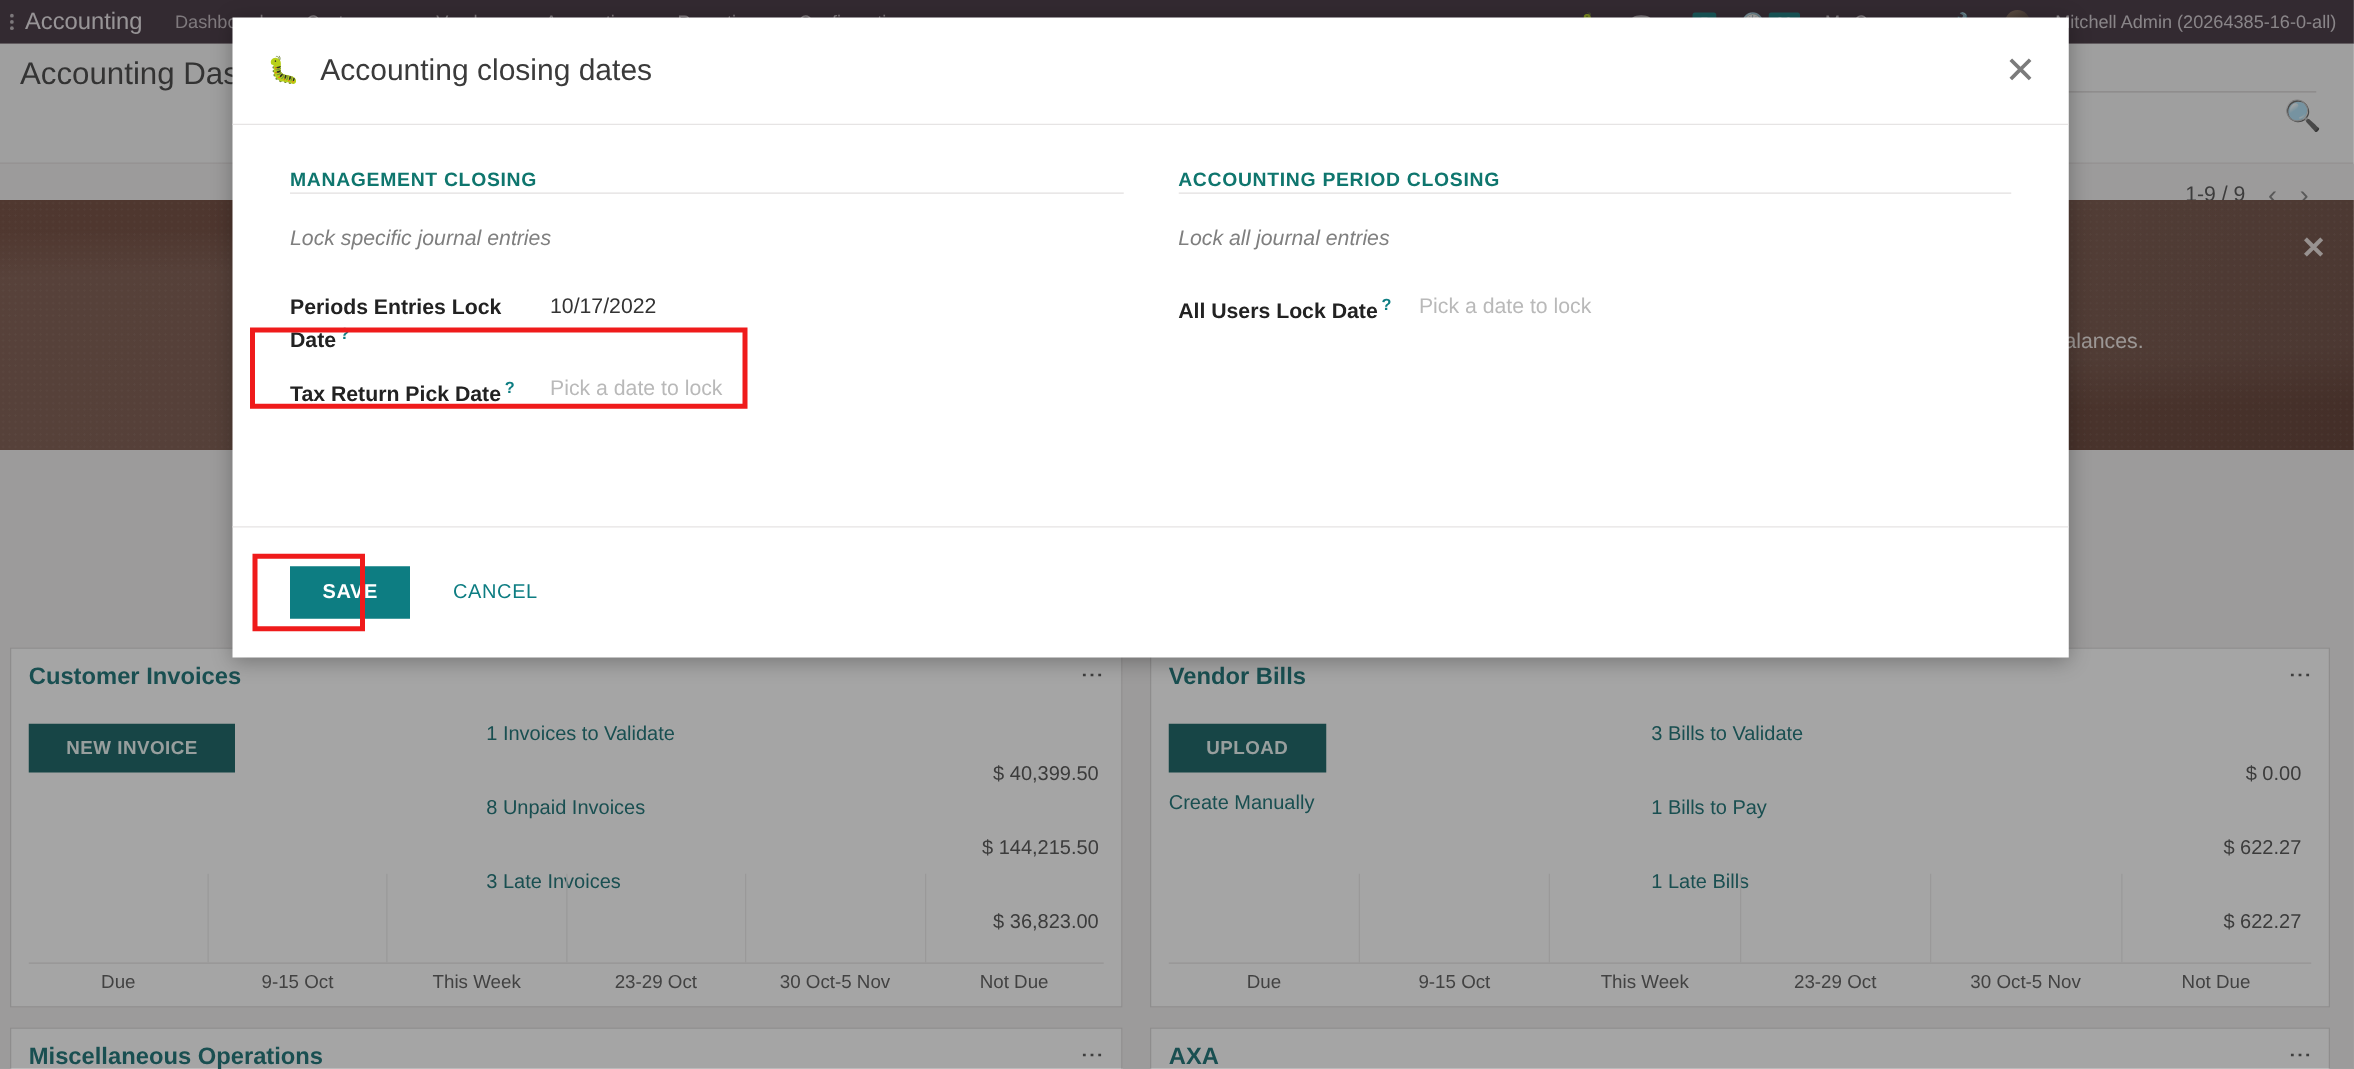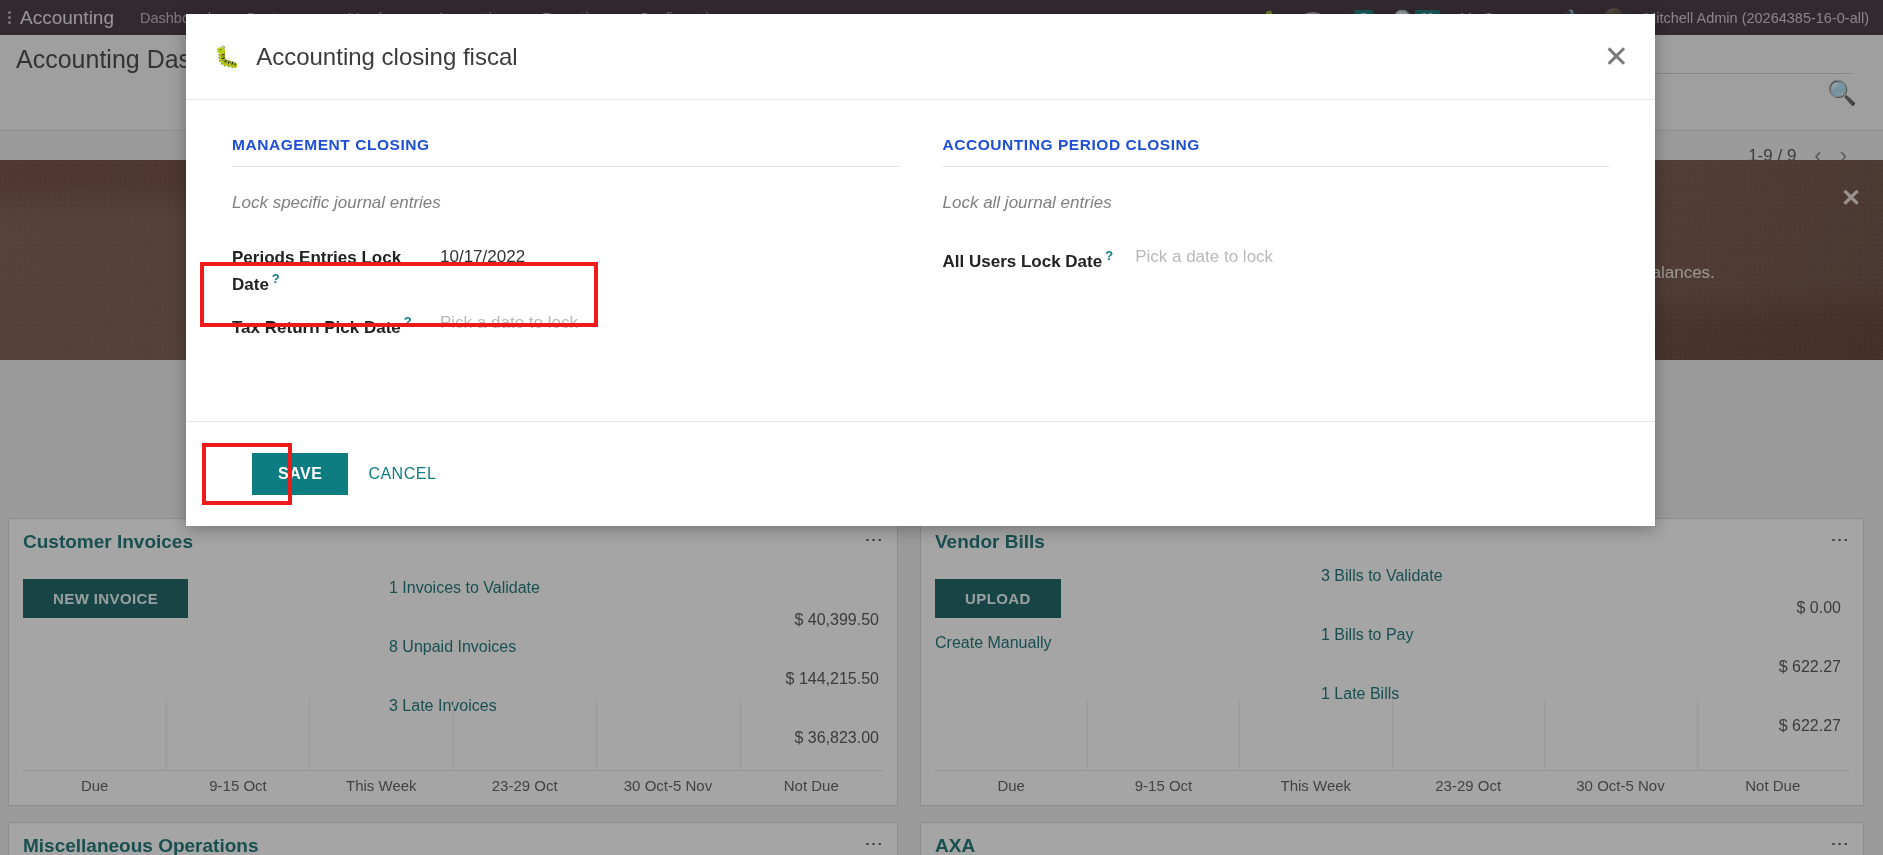--- a/index.html
+++ b/index.html
@@ -164,22 +164,22 @@
     position: absolute; right: 26px; top: 50%; transform: translateY(-50%);
     font-size: 30px; color: #7b7b7b; cursor: pointer; line-height: 1;
     font-weight: 300;
   }
   #modal-body {
     flex: 1; display: flex; padding: 36px 46px 0 46px; gap: 44px;
     border-bottom: 1px solid #e6e4e4;
   }
   .form-col { flex: 1; }
   .section-title {
-    font-size: 15.5px; font-weight: bold; color: #1d4ed8;
-    letter-spacing: .55px; padding-bottom: 12px;
+    font-size: 15.5px; font-weight: bold; color: #0f766e;
+    letter-spacing: .55px; padding-bottom: 0;
     border-bottom: 1px solid #e2e0e0;
   }
   .section-note {
     font-style: italic; color: #7f7f7f; font-size: 17px;
     margin-top: 26px; margin-bottom: 26px;
   }
   .field-row {
     display: flex; align-items: flex-start; padding: 8px 0; position: relative;
   }
   .field-label {
@@ -189,21 +189,21 @@
     color: #0d7d82; font-size: 13px; vertical-align: super; margin-left: 3px;
     cursor: pointer;
   }
   .field-value { font-size: 17px; color: #333; cursor: text; }
   .field-value.empty { color: #b9b9b9; }
   .col-left .field-label { width: 208px; flex: 0 0 208px; }
   .col-right .field-label { flex: 0 0 auto; margin-right: 22px; white-space: nowrap; }
 
   #modal-footer {
     height: 104px; display: flex; align-items: center;
-    padding: 0 46px; gap: 0; margin-left: 20px;
+    padding: 0 46px; gap: 14px;
   }
   #save-btn {
     background: #0d7d82; color: #fff; font-size: 16px; font-weight: bold;
     padding: 12px 26px; cursor: pointer; letter-spacing: .5px;
   }
   #cancel-btn {
     color: #0d7d82; font-size: 16px; font-weight: normal;
     padding: 12px 20px; cursor: pointer; letter-spacing: .5px;
   }
 
@@ -331,21 +331,21 @@
           <div>Not Due</div>
         </div>
     </div>
   </div>
 
   <div class="card" style="left:920px; top:518px; width:944px; height:288px;">
     <div class="card-title">Vendor Bills</div>
     <div class="card-menu">⋮</div>
     <div class="btn-primary" style="left:14px; top:60px;">UPLOAD</div>
     <div class="link-teal" style="left:14px; top:115px;">Create Manually</div>
-    <div class="stat-list" style="left:400px; top:48px; width:520px;">
+    <div class="stat-list" style="left:400px; top:60px; width:520px;">
       <div class="stat-row">
         <span class="stat-label">3 Bills to Validate</span>
         <span class="stat-value">$ 0.00</span>
       </div>
       <div class="stat-row">
         <span class="stat-label">1 Bills to Pay</span>
         <span class="stat-value">$ 622.27</span>
       </div>
       <div class="stat-row">
         <span class="stat-label">1 Late Bills</span>
@@ -403,21 +403,21 @@
     <div class="card-menu">⋮</div>
   </div>
 </div>
 
 <div id="dim"></div>
 
 <div id="modal">
 
   <div id="modal-header">
     <span id="modal-bug-icon">🐛</span>
-    <span id="modal-title">Accounting closing fiscal</span>
+    <span id="modal-title">Accounting closing dates</span>
     <span id="modal-close">✕</span>
   </div>
 
   <div id="modal-body">
 
     <div class="form-col col-left">
       <div class="section-title">MANAGEMENT CLOSING</div>
       <div class="section-note">Lock specific journal entries</div>
 
       <div class="field-row">

